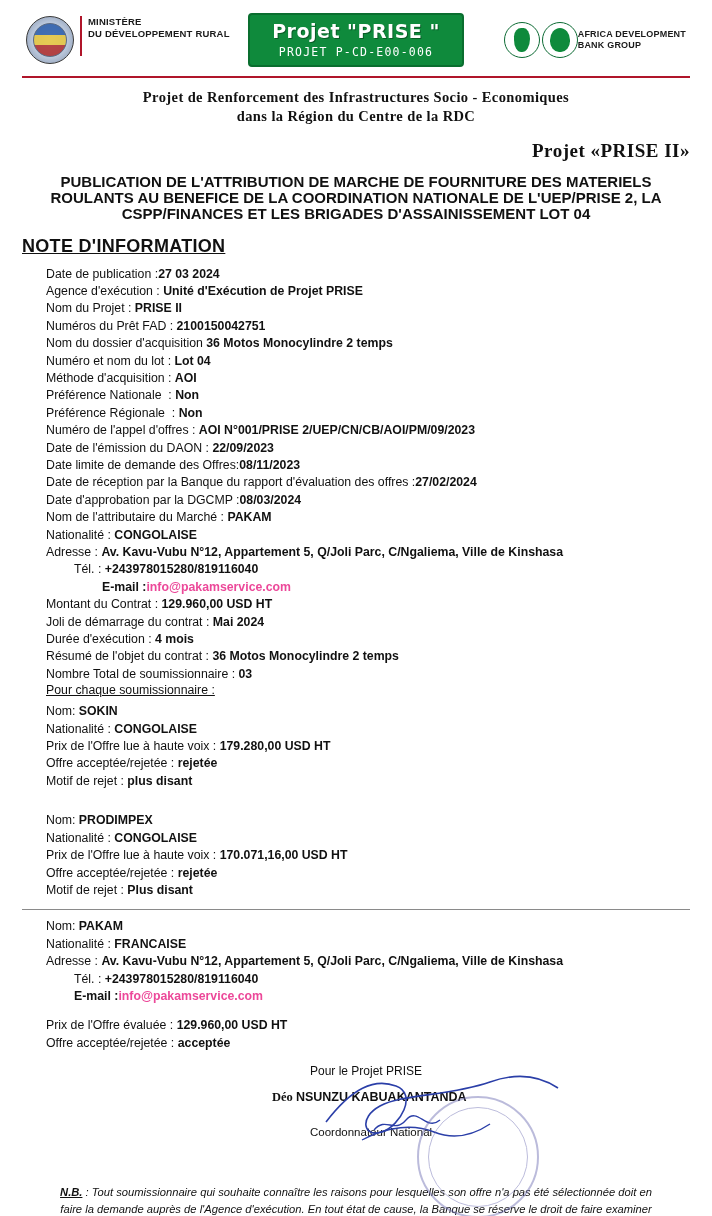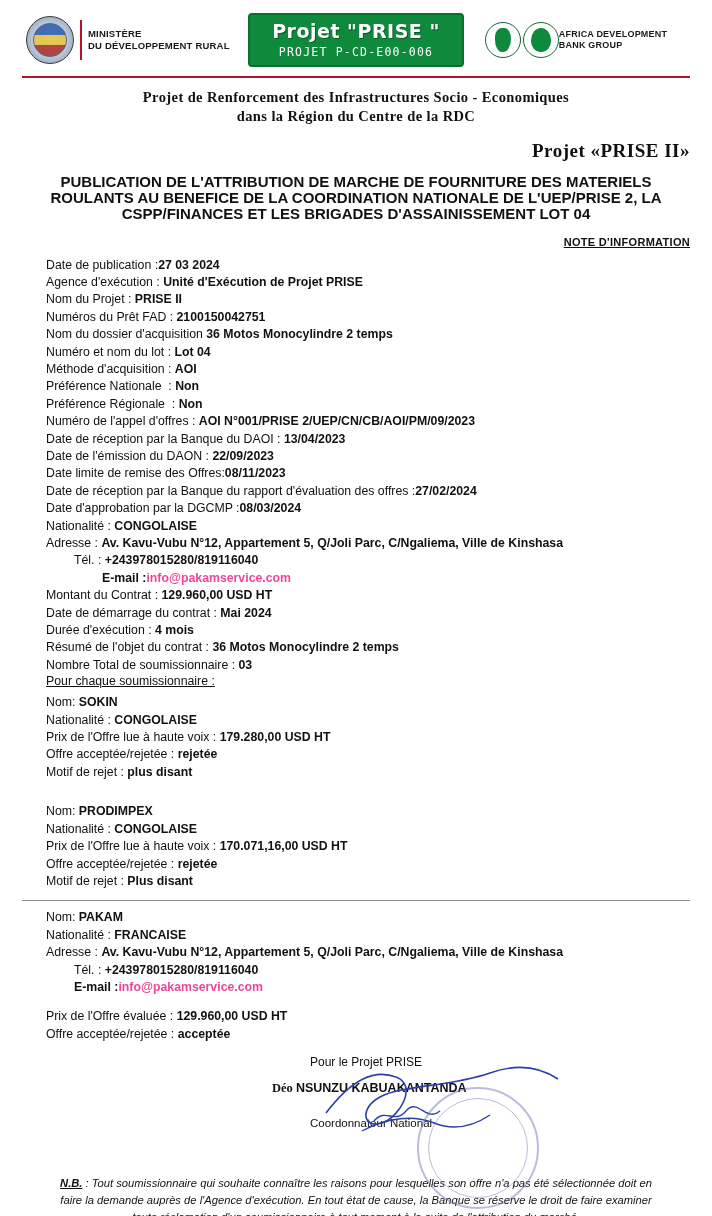--- a/index.html
+++ b/index.html
@@ -27,21 +27,20 @@
   .header {
     display: flex;
     align-items: center;
     justify-content: space-between;
     padding: 10px 4px 4px 4px;
     height: 74px;
     box-sizing: border-box;
   }
   .hdr-left {
     display: flex;
-    align-items: center;
     gap: 6px;
     width: 220px;
   }
   .seal {
     width: 46px;
     height: 46px;
     border-radius: 50%;
     border: 1px solid #3a3a3a;
     background:
       radial-gradient(circle at 50% 50%, #dfe6f0 0%, #b9c6da 55%, #7d8ea8 100%);
@@ -97,21 +96,21 @@
     font-family: "DejaVu Sans Mono", monospace;
     font-size: 11.5px;
     letter-spacing: 1.2px;
     margin-top: 3px;
   }
 
   .hdr-right {
     display: flex;
     align-items: center;
     width: 220px;
-    justify-content: center;
+    justify-content: flex-end;
   }
   .afdb-logo {
     display: flex;
     align-items: center;
     gap: 2px;
   }
   .afdb-circle {
     width: 34px;
     height: 34px;
     border-radius: 50%;
@@ -165,23 +164,23 @@
     letter-spacing: .5px;
   }
   .pub-title {
     text-align: center;
     font-weight: bold;
     font-size: 15px;
     line-height: 16px;
     margin: 0 6px 14px 6px;
   }
   .note-info {
-    text-align: right;
-    font-weight: bold;
-    font-size: 11px;
+    text-align: left;
+    font-weight: bold;
+    font-size: 18px;
     text-decoration: underline;
     margin-bottom: 9px;
     letter-spacing: .3px;
   }
 
   
   .body-block {
     padding-left: 24px;
     padding-right: 12px;
   }
@@ -324,33 +323,33 @@
     <div class="line"><span class="lbl">Date de publication :</span><span class="val">27 03 2024</span></div>
     <div class="line"><span class="lbl">Agence d'exécution : </span><span class="val">Unité d'Exécution de Projet PRISE</span></div>
     <div class="line"><span class="lbl">Nom du Projet : </span><span class="val">PRISE II</span></div>
     <div class="line"><span class="lbl">Numéros du Prêt FAD : </span><span class="val">2100150042751</span></div>
     <div class="line"><span class="lbl">Nom du dossier d'acquisition </span><span class="val">36 Motos Monocylindre 2 temps</span></div>
     <div class="line"><span class="lbl">Numéro et nom du lot : </span><span class="val">Lot 04</span></div>
     <div class="line"><span class="lbl">Méthode d'acquisition : </span><span class="val">AOI</span></div>
     <div class="line"><span class="lbl">Préférence Nationale  : </span><span class="val">Non</span></div>
     <div class="line"><span class="lbl">Préférence Régionale  : </span><span class="val">Non</span></div>
     <div class="line"><span class="lbl">Numéro de l'appel d'offres : </span><span class="val">AOI N°001/PRISE 2/UEP/CN/CB/AOI/PM/09/2023</span></div>
-    <div class="line"><span class="lbl">Date de réception par la Banque du DAOI : </span><span class="val">13/04/2023</span></div>
     <div class="line"><span class="lbl">Date de l'émission du DAON : </span><span class="val">22/09/2023</span></div>
-    <div class="line"><span class="lbl">Date limite de remise des Offres:</span><span class="val">08/11/2023</span></div>
+    <div class="line"><span class="lbl">Date limite de demande des Offres:</span><span class="val">08/11/2023</span></div>
     <div class="line"><span class="lbl">Date de réception par la Banque du rapport d'évaluation des offres :</span><span class="val">27/02/2024</span></div>
     <div class="line"><span class="lbl">Date d'approbation par la DGCMP :</span><span class="val">08/03/2024</span></div>
+    <div class="line"><span class="lbl">Nom de l'attributaire du Marché : </span><span class="val">PAKAM</span></div>
     <div class="line"><span class="lbl">Nationalité : </span><span class="val">CONGOLAISE</span></div>
     <div class="line"><span class="lbl">Adresse : </span><span class="val">Av. Kavu-Vubu N°12, Appartement 5, Q/Joli Parc, C/Ngaliema, Ville de Kinshasa</span></div>
 
     <div class="line indent1"><span class="lbl">Tél. : </span><span class="val">+243978015280/819116040</span></div>
     <div class="line indent2"><span class="val">E-mail :</span><span class="email-link">info@pakamservice.com</span></div>
 
     <div class="line"><span class="lbl">Montant du Contrat : </span><span class="val">129.960,00 USD HT</span></div>
-    <div class="line"><span class="lbl">Date de démarrage du contrat : </span><span class="val">Mai 2024</span></div>
+    <div class="line"><span class="lbl">Joli de démarrage du contrat : </span><span class="val">Mai 2024</span></div>
     <div class="line"><span class="lbl">Durée d'exécution : </span><span class="val">4 mois</span></div>
     <div class="line"><span class="lbl">Résumé de l'objet du contrat : </span><span class="val">36 Motos Monocylindre 2 temps</span></div>
     <div class="line"><span class="lbl">Nombre Total de soumissionnaire : </span><span class="val">03</span></div>
 
     <div class="sub-head">Pour chaque soumissionnaire :</div>
 
     <div class="bid-block">
       <div class="line"><span class="lbl">Nom: </span><span class="val">SOKIN</span></div>
       <div class="line"><span class="lbl">Nationalité : </span><span class="val">CONGOLAISE</span></div>
       <div class="line"><span class="lbl">Prix de l'Offre lue à haute voix : </span><span class="val">179.280,00 USD HT</span></div>

